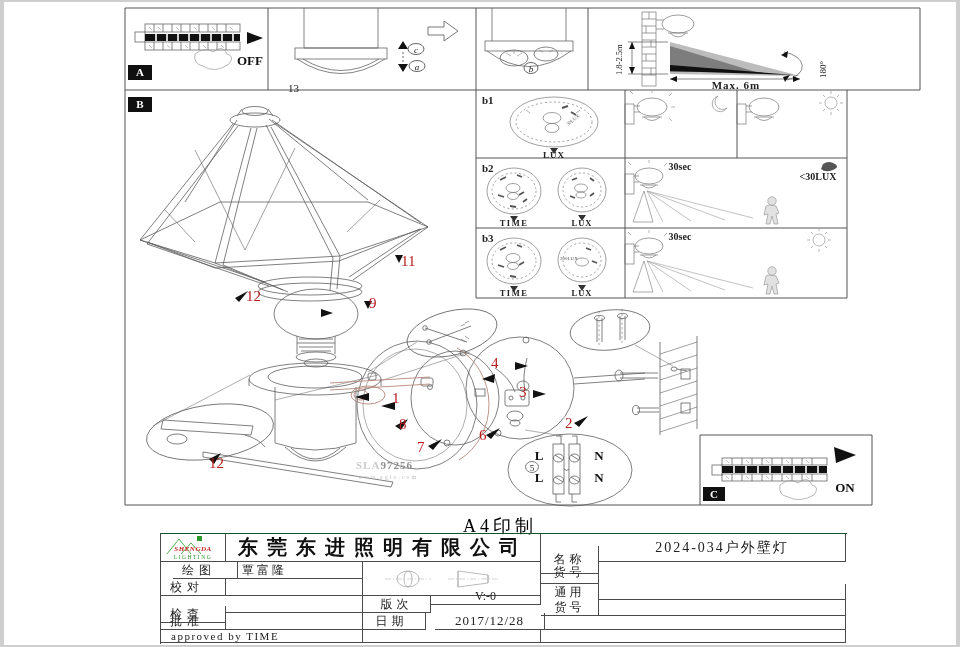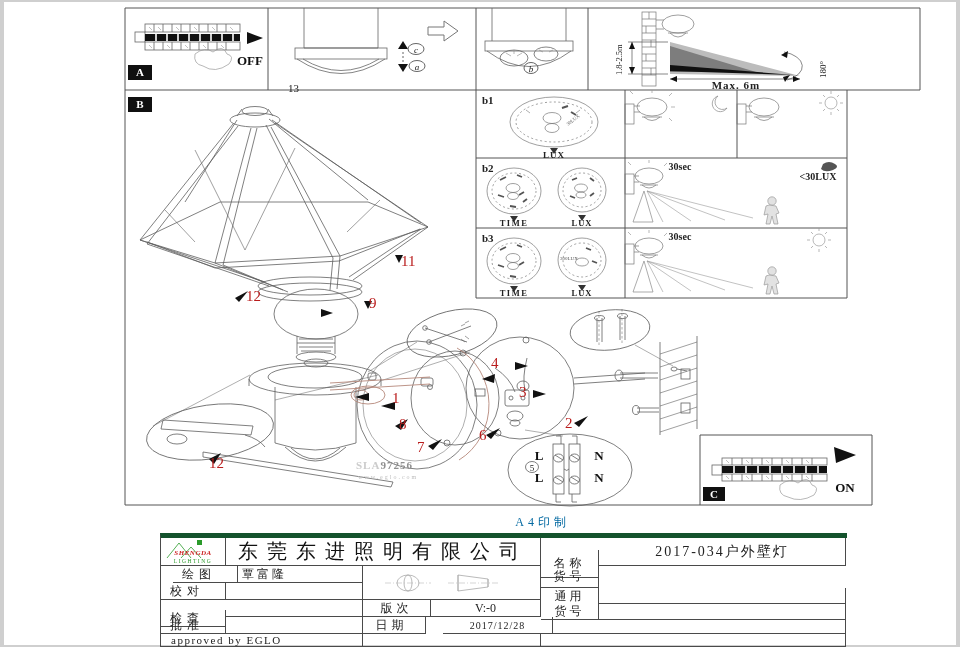--- a/index.html
+++ b/index.html
@@ -4,30 +4,30 @@
 <style>
   html,body{margin:0;padding:0}
   body{width:960px;height:647px;position:relative;background:#cfcfcf;
        font-family:"Liberation Serif",serif;overflow:hidden}
   .page{position:absolute;left:4px;top:2px;width:952px;height:643px;background:#ffffff}
   svg{position:absolute;overflow:visible}
   .lbl{position:absolute;font-size:15px;color:#b91c1c;line-height:1}
   .tag{position:absolute;background:#101010;color:#fff;font-weight:bold;text-align:center;
        font-size:11px;line-height:15px;width:24px;height:15px;font-family:"Liberation Serif",serif}
   .tbl{position:absolute;left:160px;top:533px;width:686px;height:110px;
-       border-left:1px solid #4a4a4a;border-top:5px solid #14532d;box-sizing:content-box}
+       border-left:1px solid #4a4a4a;border-top:1px solid #14532d;box-sizing:content-box}
   .cell{position:absolute;border-right:1px solid #4a4a4a;border-bottom:1px solid #4a4a4a;
         box-sizing:border-box;font-size:12px;color:#222;overflow:hidden}
   .cc{display:flex;align-items:center;justify-content:center;text-align:center}
-  .company{font-size:20px;font-weight:normal;letter-spacing:9px;color:#111}
+  .company{font-size:20px;font-weight:bold;letter-spacing:9px;color:#111}
   .rowlbl{letter-spacing:5px;padding-left:9px;display:flex;align-items:center}
   .rowval{letter-spacing:3px;padding-left:16px;display:flex;align-items:center}
   .big{font-size:14px;letter-spacing:2px}
-  .a4{position:absolute;left:430px;top:514px;width:140px;text-align:right;
-      font-size:12px;letter-spacing:4px;color:#0369a1}
+  .a4{position:absolute;left:430px;top:514px;width:140px;text-align:center;
+      font-size:18px;letter-spacing:4px;color:#000000}
   .wmk{font-family:"Liberation Serif",serif}
 </style>
 </head>
 <body>
 
 <div class="page"></div>
 
 <svg style="left:0;top:0;width:960px;height:647px" viewBox="0 0 960 647">
   <path d="M125,8 H920 M125,8 V505 M125,505 H872 M268,8 V90 M125,90 H920
            M476,8 V298 M588,8 V90 M920,8 V90 M625,90 V298 M737,90 V158 M847,90 V298
@@ -435,29 +435,29 @@
         <ellipse cx="45" cy="17" rx="11" ry="8"></ellipse>
         <ellipse cx="45" cy="17" rx="4" ry="8"></ellipse>
         <path d="M22,17 h46" stroke-dasharray="6 2 1 2" stroke-width=".5"></path>
         <path d="M95,9 L125,13 L125,21 L95,25 Z M95,9 V25 M125,13 V21"></path>
         <path d="M85,17 h50" stroke-dasharray="6 2 1 2" stroke-width=".5"></path>
       </g>
     </svg>
   </div>
 
   <div class="cell cc" style="left:202px;top:62px;width:68px;height:17px;letter-spacing:4px">版次</div>
-  <div class="cell cc" style="left:270px;top:62px;width:110px;height:17px">V:-0</div>
+  <div class="cell cc" style="left:270px;top:54px;width:110px;height:17px">V:-0</div>
   <div class="cell cc" style="left:197px;top:79px;width:68px;height:17px;letter-spacing:4px">日期</div>
-  <div class="cell cc" style="left:282px;top:79px;width:110px;height:17px;font-size:10px;letter-spacing:1px">2017/12/28</div>
-
-  <div class="cell" style="left:0;top:96px;width:202px;height:13px;letter-spacing:1.5px;padding-left:10px;font-size:11px;display:flex;align-items:center">approved by EGLO</div>
+  <div class="cell cc" style="left:274px;top:79px;width:110px;height:17px;font-size:13px;letter-spacing:1px">2017/12/28</div>
+
+  <div class="cell" style="left:0;top:96px;width:202px;height:13px;letter-spacing:1.5px;padding-left:10px;font-size:11px;display:flex;align-items:center">approved by TIME</div>
   <div class="cell" style="left:202px;top:96px;width:178px;height:13px"></div>
 
   <div class="cell cc" style="left:380px;top:12px;width:58px;height:28px;letter-spacing:4px">名称</div>
-  <div class="cell cc big" style="left:438px;top:0;width:247px;height:28px">2017-034户外壁灯</div>
+  <div class="cell cc big" style="left:438px;top:0;width:247px;height:28px">2024-034户外壁灯</div>
   <div class="cell cc" style="left:380px;top:28px;width:58px;height:22px;letter-spacing:4px">货号</div>
   <div class="cell" style="left:380px;top:50px;width:58px;height:32px;text-align:center;letter-spacing:3px;line-height:15px;padding-top:1px"><span>通用</span><br>
        <span>货号</span></div>
   <div class="cell" style="left:438px;top:50px;width:247px;height:16px"></div>
   <div class="cell" style="left:438px;top:66px;width:247px;height:16px"></div>
   <div class="cell" style="left:380px;top:82px;width:305px;height:14px"></div>
   <div class="cell" style="left:380px;top:96px;width:305px;height:13px"></div>
 </div>
 
 </body></html>

